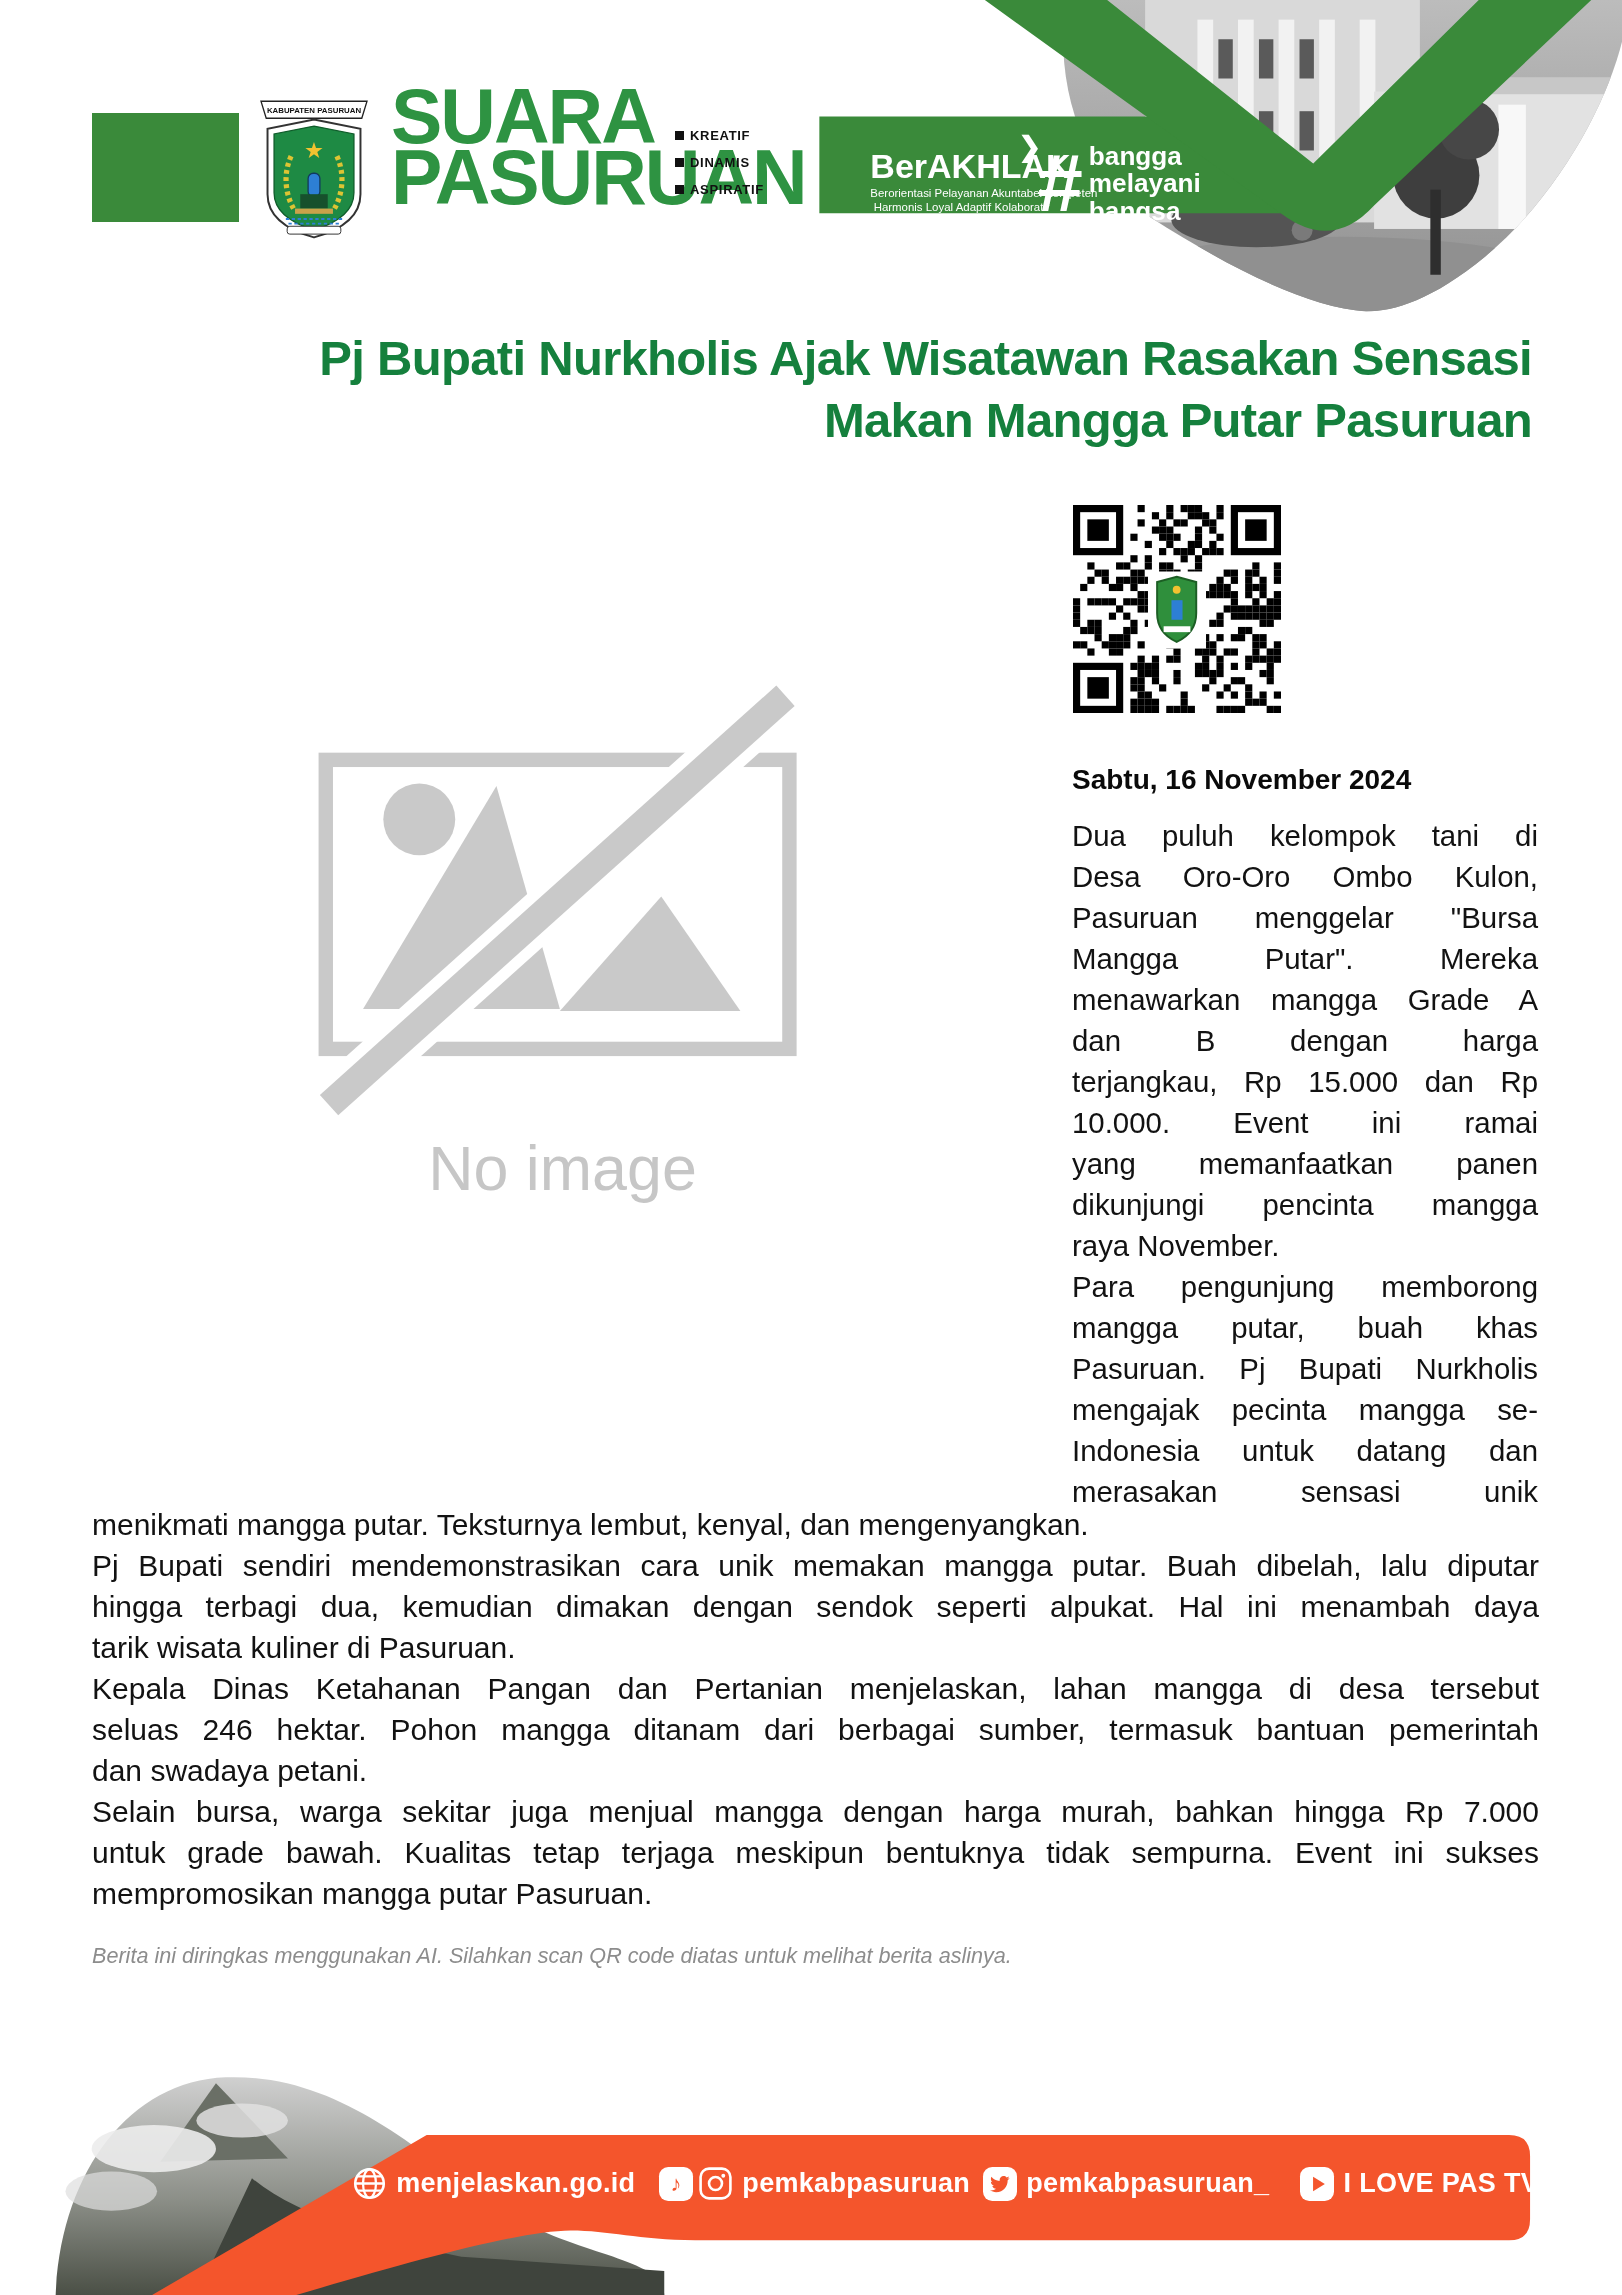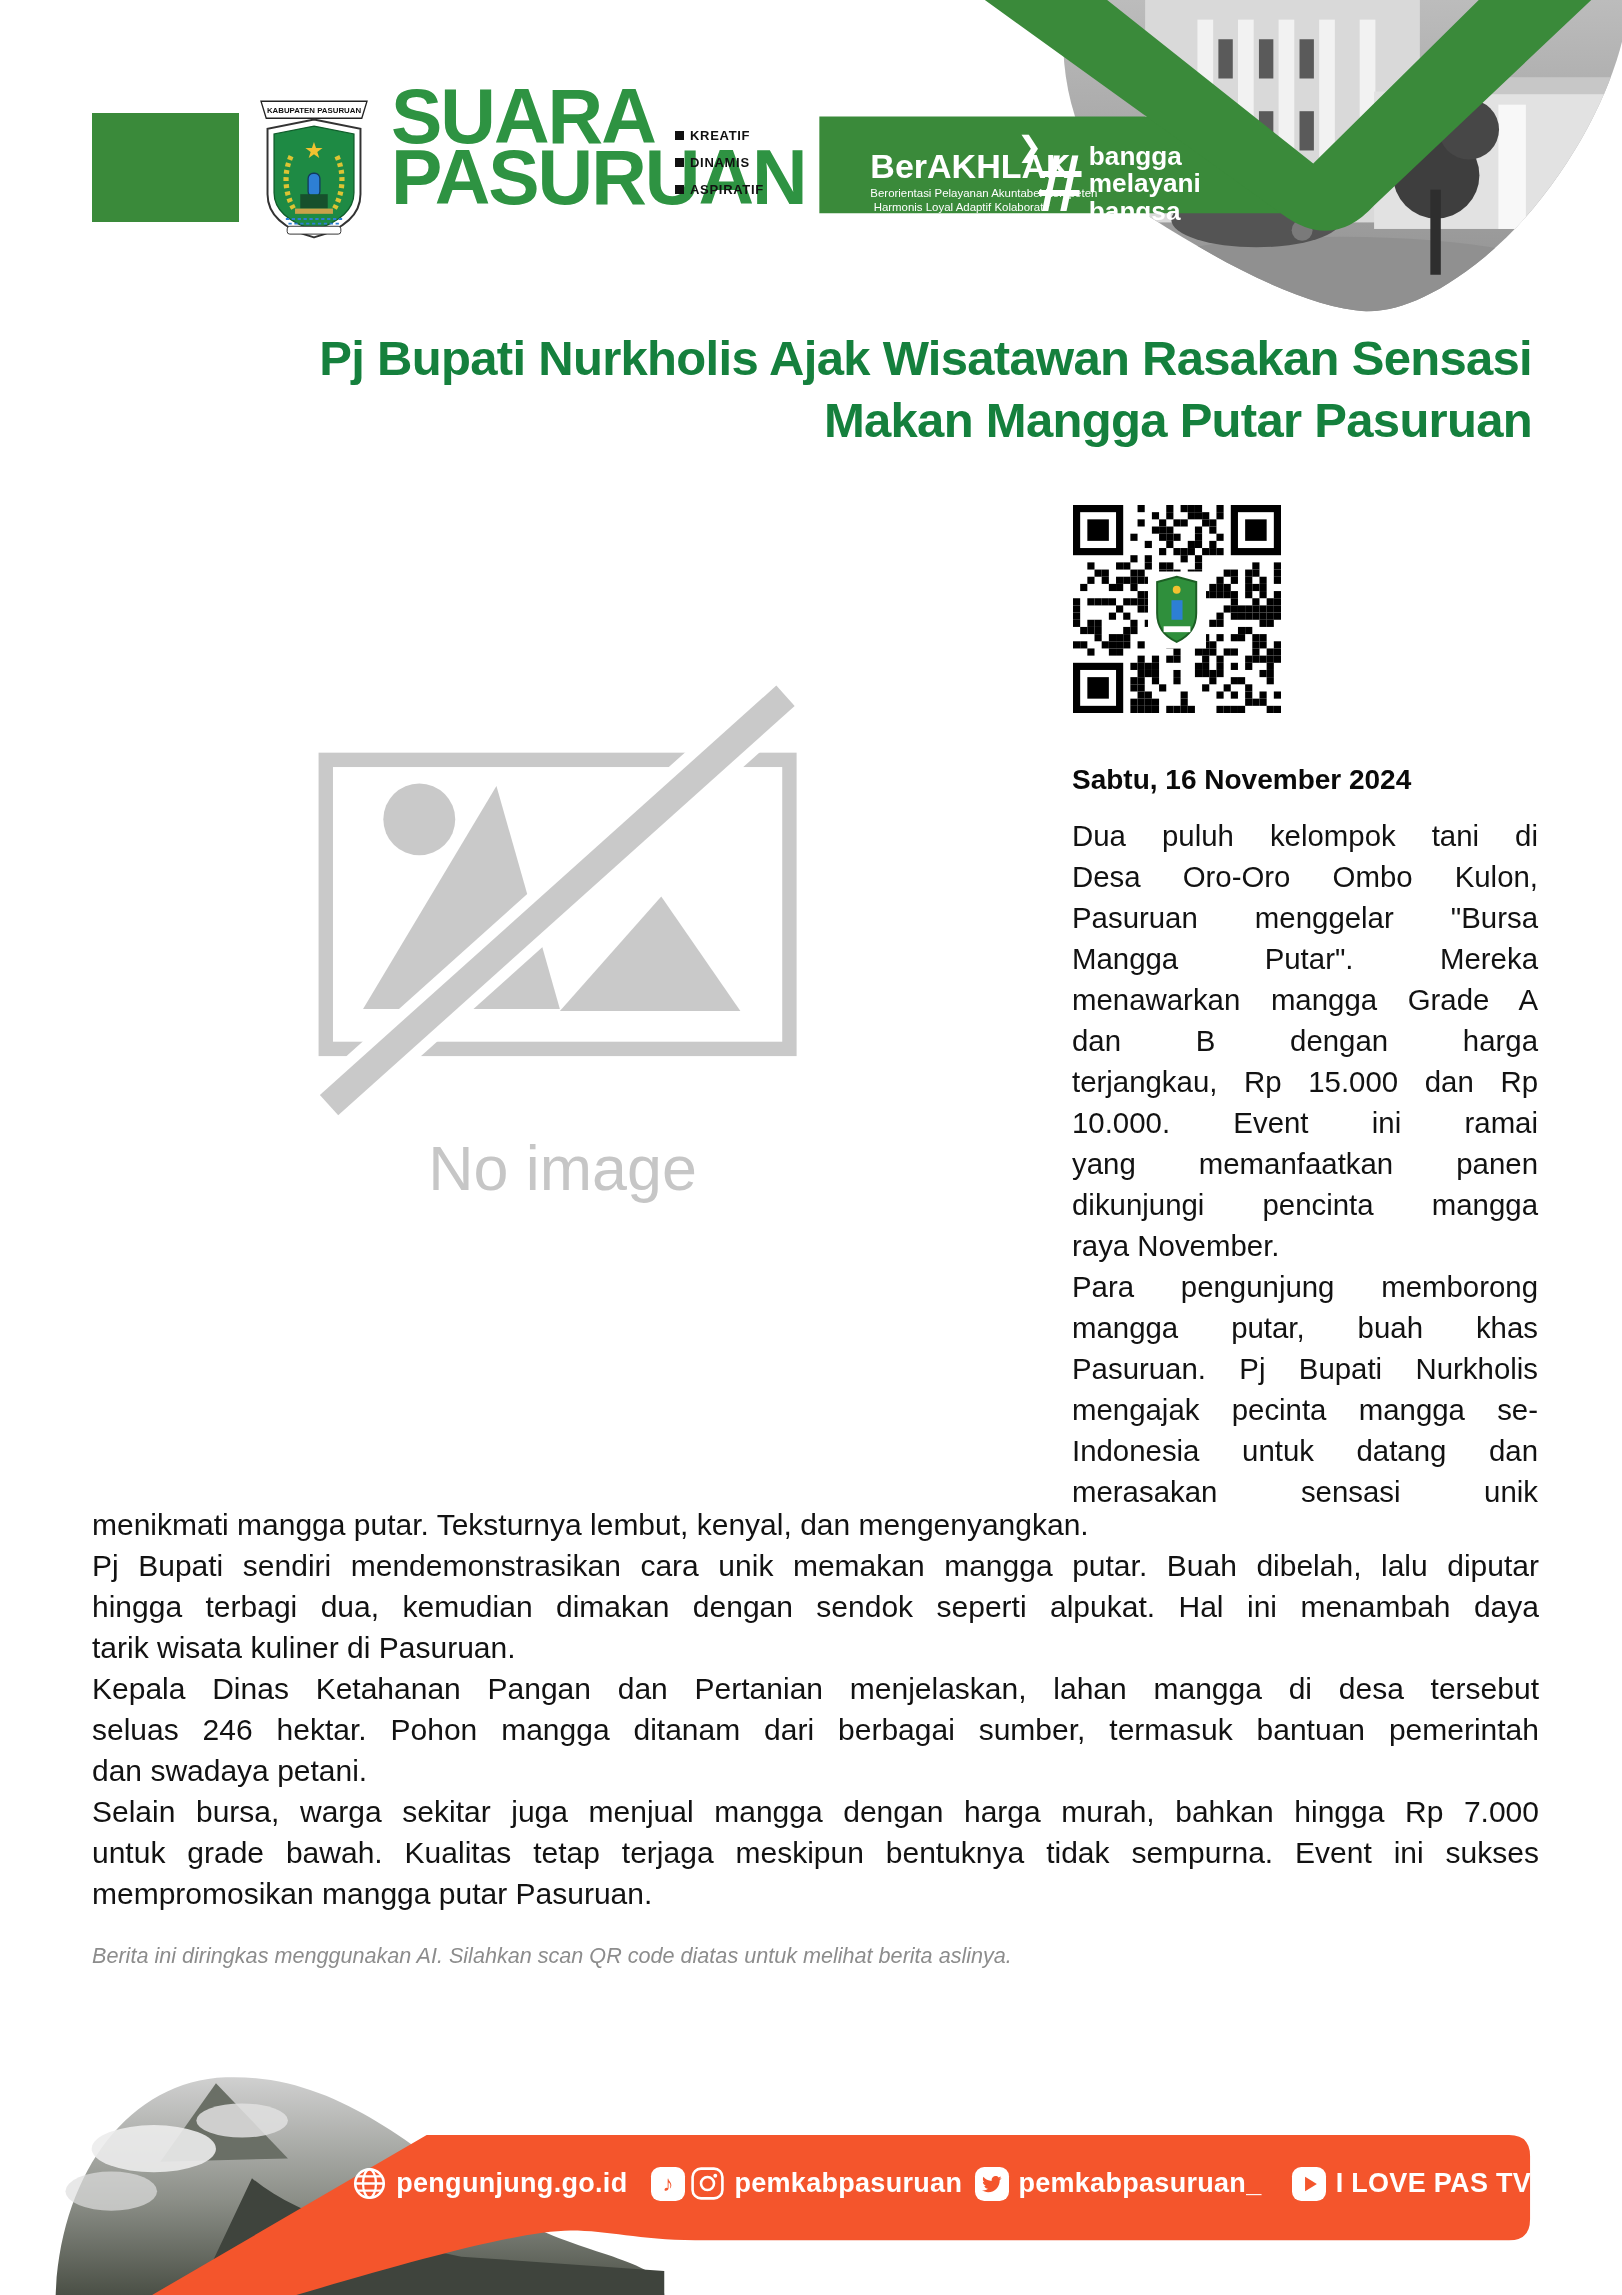--- a/index.html
+++ b/index.html
@@ -516,21 +516,21 @@
 
 <div class="abs footer-row">
   <span class="f-ic">
     <svg width="35" height="35" viewBox="0 0 54 54" fill="none" stroke="#fff">
       <circle cx="27" cy="27" r="22" stroke-width="4"></circle>
       <ellipse cx="27" cy="27" rx="10" ry="22" stroke-width="3.5"></ellipse>
       <path d="M5,27 H49 M9,16 H45 M9,38 H45" stroke-width="3.5"></path>
     </svg>
   </span>
   <span class="gap14"></span>
-  <span class="f-label">pengunjung.go.id</span>
+  <span class="f-label">menjelaskan.go.id</span>
   <span class="gap36"></span>
   <span class="f-ic badge">
       <span class="note">♪</span>
     </span>
   <span class="gap8"></span>
   <span class="f-ic">
     <svg width="35" height="35" viewBox="0 0 54 54" fill="none" stroke="#fff">
       <rect x="4" y="4" width="46" height="46" rx="13" stroke-width="4"></rect>
       <circle cx="27" cy="27" r="10" stroke-width="4"></circle>
       <circle cx="39" cy="15" r="3" fill="#fff" stroke="none"></circle>

